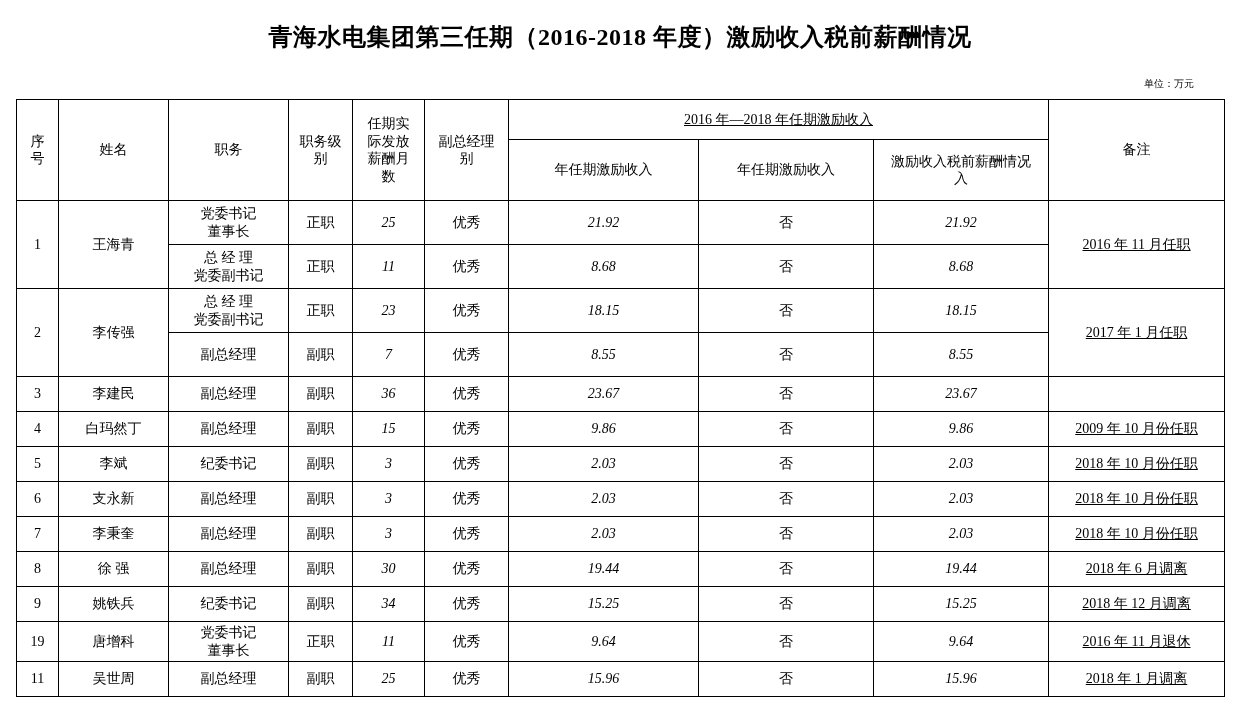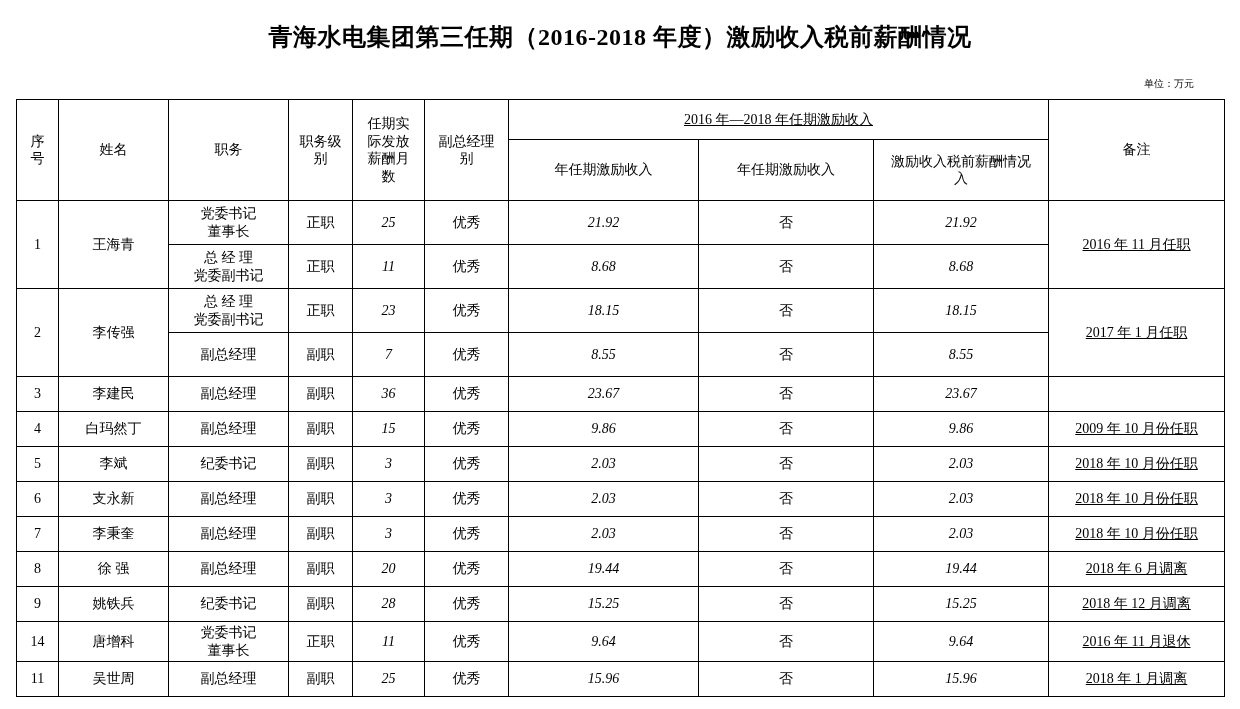--- a/index.html
+++ b/index.html
@@ -241,41 +241,41 @@
           <td class="body-row num">2.03</td>
           <td class="body-row ">否</td>
           <td class="body-row num">2.03</td>
           <td class="body-row cell-sm">2018 年 10 月份任职</td>
         </tr>
         <tr>
           <td class="body-row ">8</td>
           <td class="body-row ">徐 强</td>
           <td class="body-row ">副总经理</td>
           <td class="body-row ">副职</td>
-          <td class="body-row num">20</td>
+          <td class="body-row num">30</td>
           <td class="body-row ">优秀</td>
           <td class="body-row num">19.44</td>
           <td class="body-row ">否</td>
           <td class="body-row num">19.44</td>
           <td class="body-row cell-sm">2018 年 6 月调离</td>
         </tr>
         <tr>
           <td class="body-row ">9</td>
           <td class="body-row ">姚铁兵</td>
           <td class="body-row ">纪委书记</td>
           <td class="body-row ">副职</td>
-          <td class="body-row num">28</td>
+          <td class="body-row num">34</td>
           <td class="body-row ">优秀</td>
           <td class="body-row num">15.25</td>
           <td class="body-row ">否</td>
           <td class="body-row num">15.25</td>
           <td class="body-row cell-sm">2018 年 12 月调离</td>
         </tr>
         <tr>
-          <td class="body-row ">14</td>
+          <td class="body-row ">19</td>
           <td class="body-row ">唐增科</td>
           <td class="body-row two-line">党委书记
 董事长</td>
           <td class="body-row ">正职</td>
           <td class="body-row num">11</td>
           <td class="body-row ">优秀</td>
           <td class="body-row num">9.64</td>
           <td class="body-row ">否</td>
           <td class="body-row num">9.64</td>
           <td class="body-row cell-sm">2016 年 11 月退休</td>

